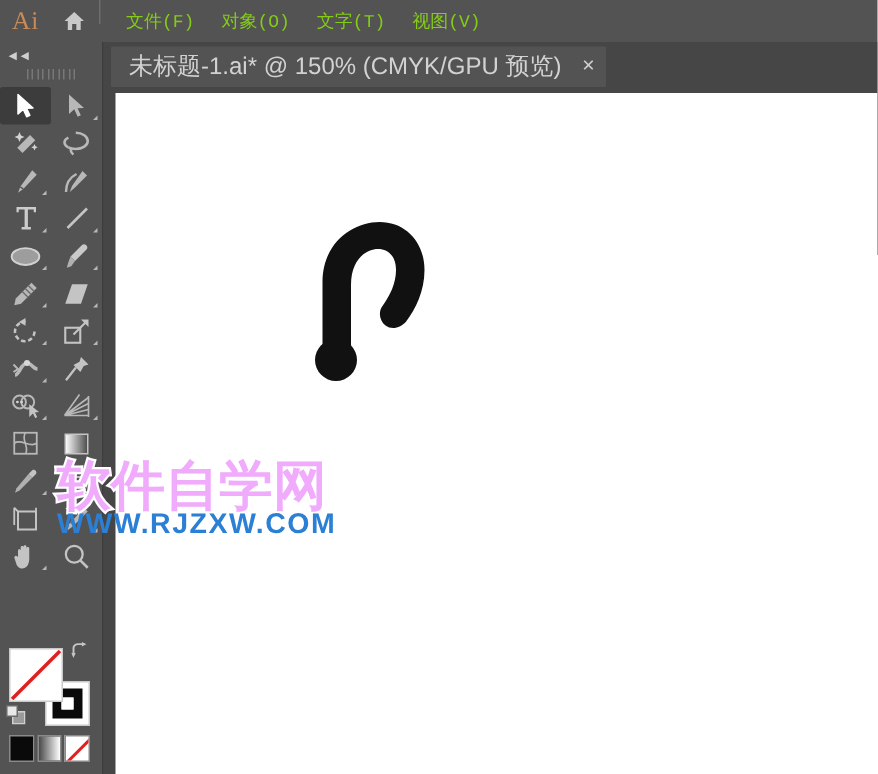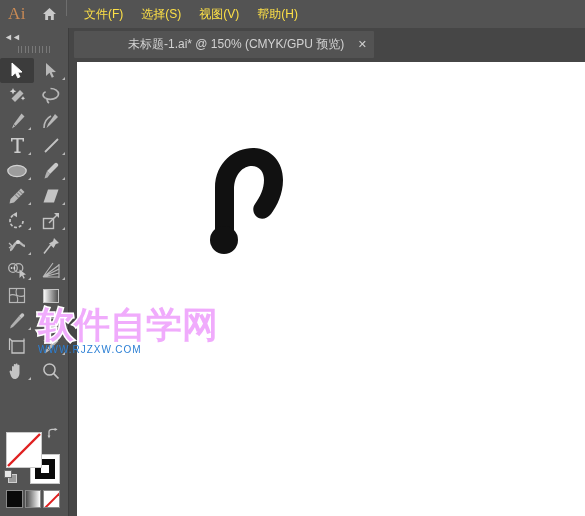--- a/index.html
+++ b/index.html
@@ -19,35 +19,35 @@
   .ai-logo{
     width:34px;height:28px;display:flex;align-items:center;justify-content:center;
     color:#c98a55;font-size:17px;font-weight:400;letter-spacing:.5px;
     font-family:"Liberation Serif","DejaVu Serif",serif;
   }
   .home-btn{
     width:30px;height:28px;display:flex;align-items:center;justify-content:center;
   }
   .menu-div{width:1px;height:16px;background:#6e6e6e;margin:0 8px 0 2px;}
   .menu-item{
-    color:#fde047;font-size:12px;padding:0 9px;height:28px;
-    display:flex;align-items:center;white-space:nowrap;
+    color:#84cc16;font-size:12px;padding:0 9px;height:28px;
+    display:flex;align-items:center;white-space:nowrap;font-family:Liberation Mono, monospace;
   }
 
   
   .tabbar{
     position:absolute;left:68px;top:28px;width:517px;height:30px;
     background:#464646;
   }
   .tab{
     position:absolute;left:6px;top:3px;height:27px;
     background:#535353;display:flex;align-items:center;
     padding:0 6px 0 12px;border-radius:1px;
   }
-  .tab-label{color:#d2d2d2;font-size:12px;white-space:nowrap;margin-left:42px;}
+  .tab-label{color:#d2d2d2;font-size:16px;white-space:nowrap;}
   .tab-close{
     margin-left:12px;color:#cfcfcf;font-size:11px;font-weight:bold;
     width:12px;text-align:center;line-height:1;
   }
 
   
   .toolpanel{
     position:absolute;left:0;top:28px;width:68px;height:488px;
     background:#535353;border-right:1px solid #3d3d3d;
   }
@@ -123,42 +123,42 @@
     pointer-events:none;user-select:none;
   }
   .wm-cn{
     font-size:36px;font-weight:bold;line-height:38px;letter-spacing:0px;
     color:#f0abfc;
     -webkit-text-stroke:3px #ffffff;
     paint-order:stroke fill;
     font-family:"DejaVu Sans","Liberation Sans",sans-serif;
   }
   .wm-en{
-    font-size:10px;font-weight:normal;letter-spacing:1px;line-height:17px;
+    font-size:19px;font-weight:bold;letter-spacing:1px;line-height:17px;
     color:#2b7fd4;margin-top:-3px;
     font-family:"Liberation Sans","DejaVu Sans",sans-serif;
   }
 </style>
 </head>
 <body>
 
 <div id="app">
 
   <div class="menubar">
     <div class="ai-logo">Ai</div>
     <div class="home-btn">
       <svg width="15" height="14" viewBox="0 0 15 14">
         <path d="M7.5 1 L14 7 L11.8 7 L11.8 13 L8.9 13 L8.9 9 L6.1 9 L6.1 13 L3.2 13 L3.2 7 L1 7 Z" fill="#c9c9c9"></path>
       </svg>
     </div>
     <div class="menu-div"></div>
     <div class="menu-item">文件(F)</div>
-    <div class="menu-item">选择(S)</div>
+    <div class="menu-item">对象(O)</div>
+    <div class="menu-item">文字(T)</div>
     <div class="menu-item">视图(V)</div>
-    <div class="menu-item">帮助(H)</div>
   </div>
 
   <div class="tabbar">
     <div class="tab">
       <span class="tab-label">未标题-1.ai* @ 150% (CMYK/GPU 预览)</span>
       <span class="tab-close">✕</span>
     </div>
   </div>
 
   <div class="canvas-wrap">

